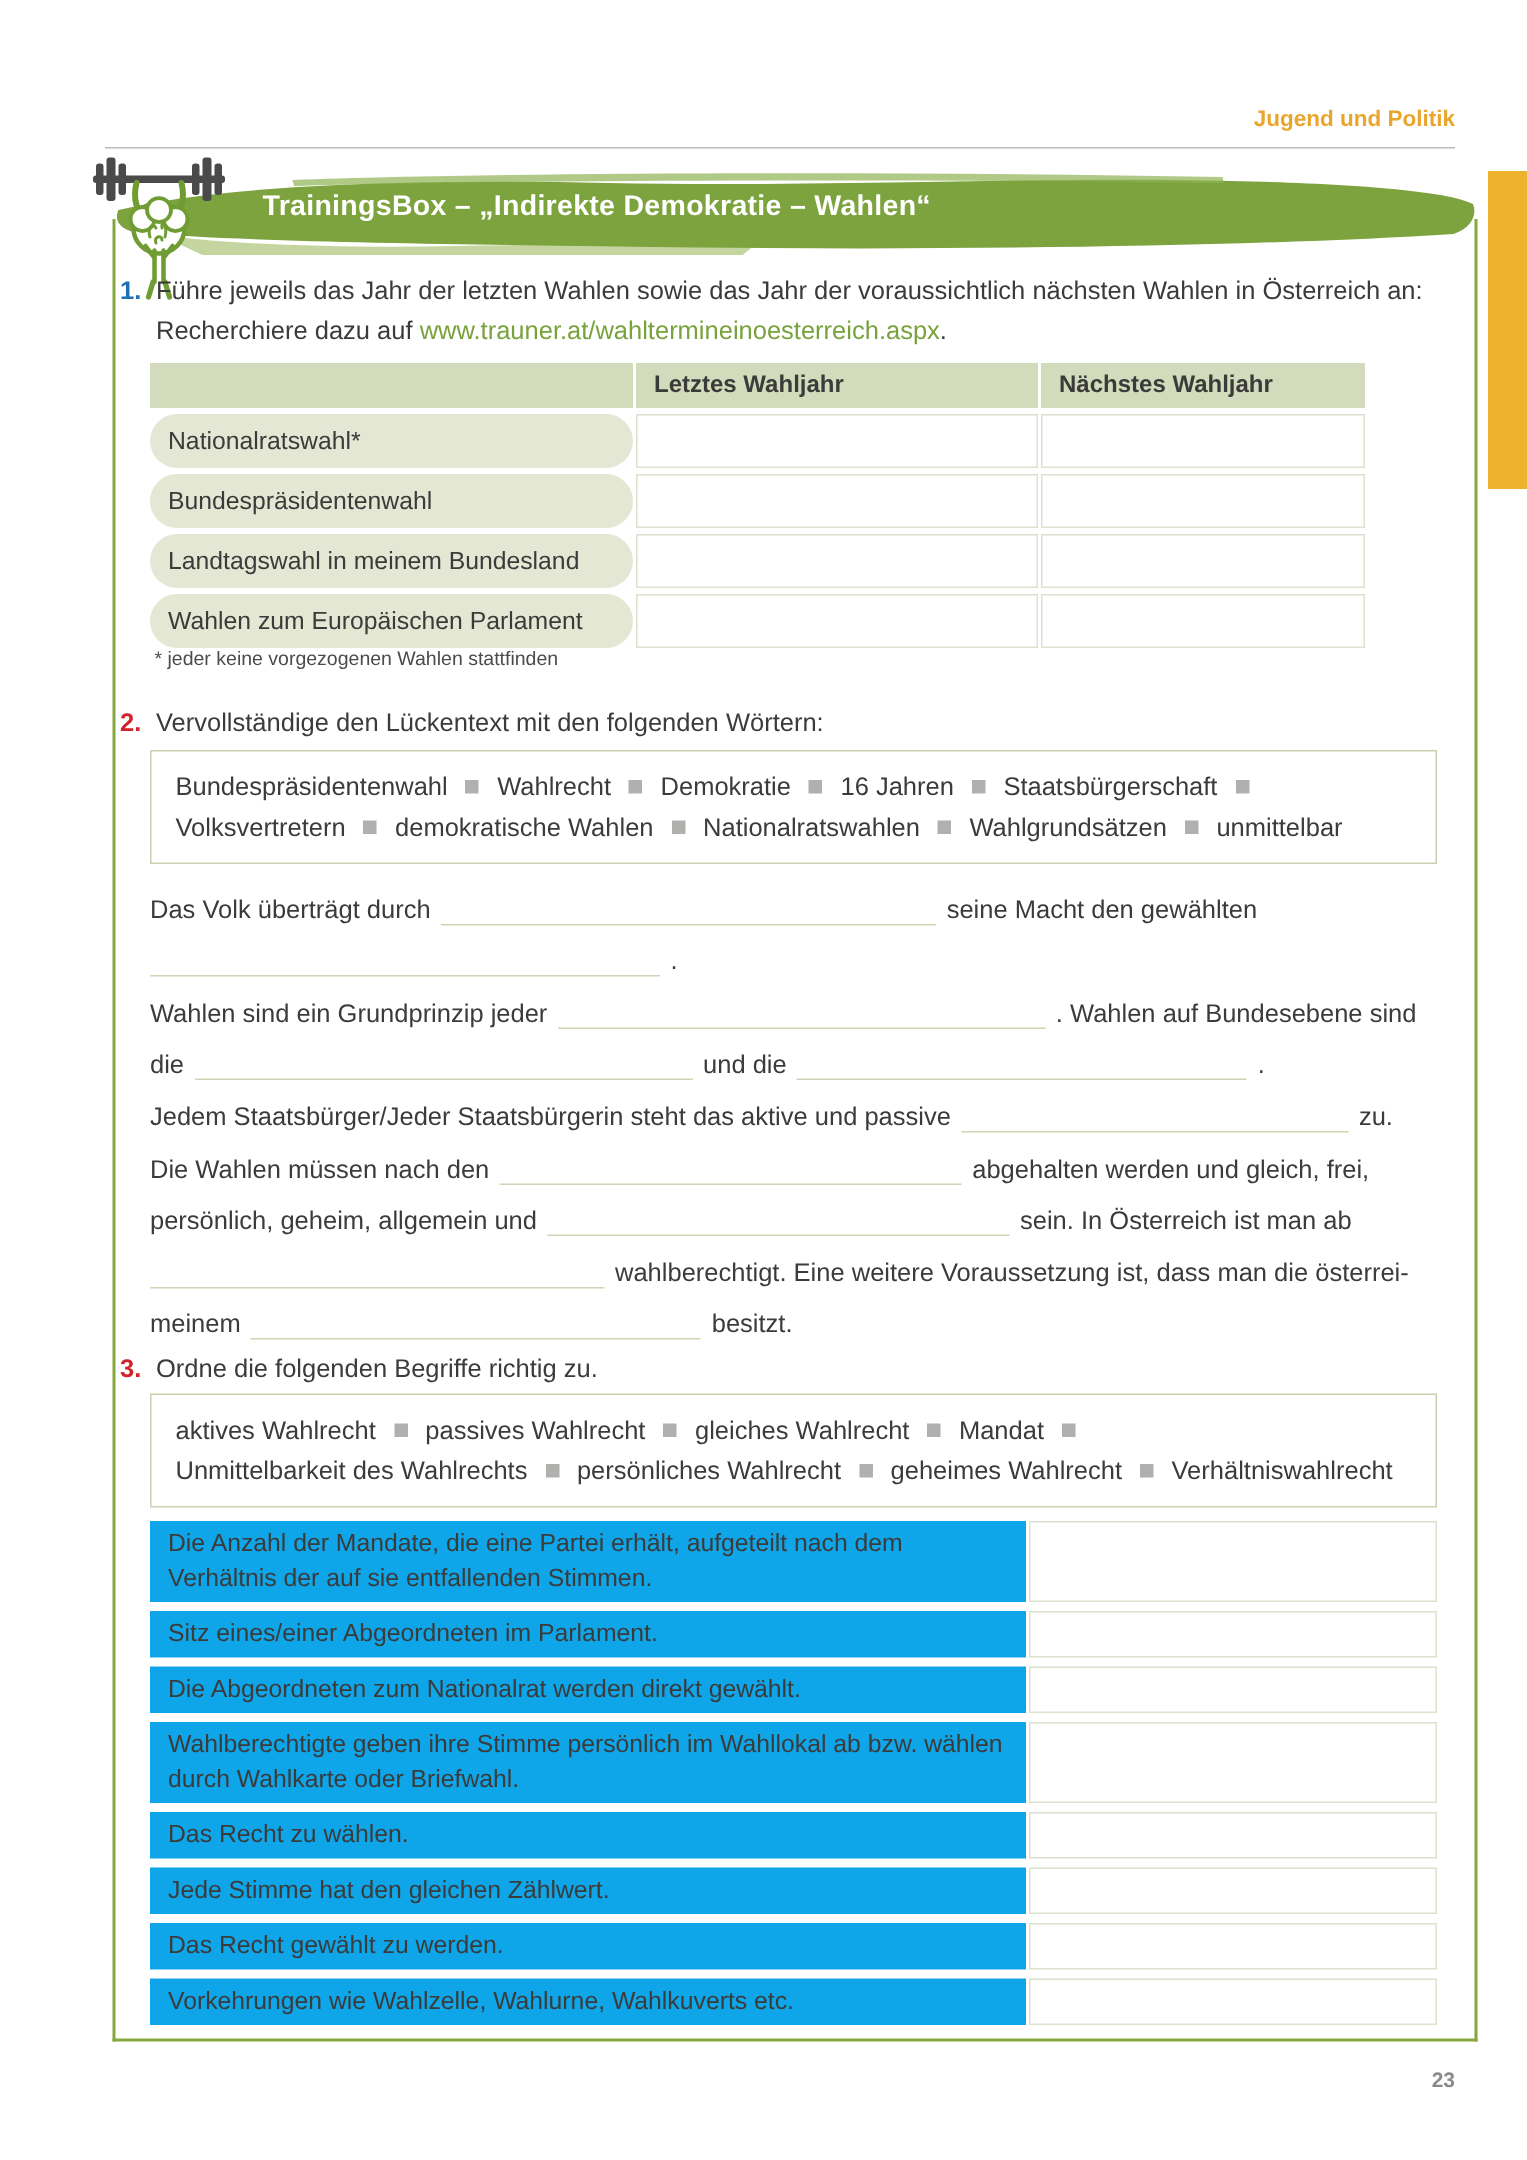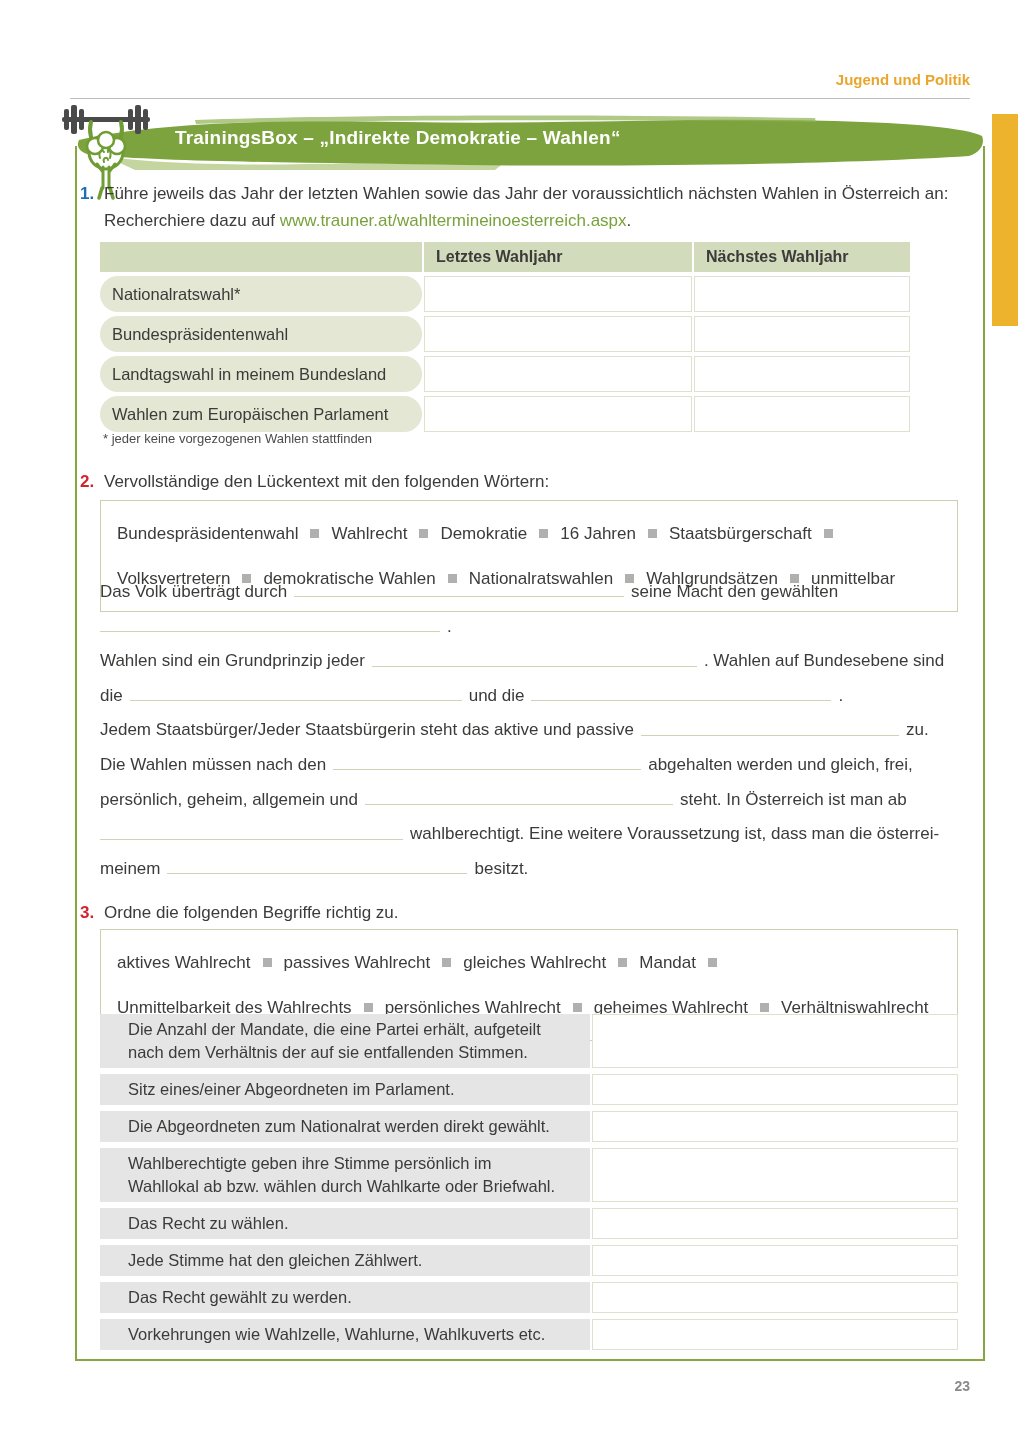--- a/index.html
+++ b/index.html
@@ -52,35 +52,35 @@
   .t1-c2 { width:216px; box-sizing:border-box; padding:0 0 0 12px; display:flex; align-items:center; }
   .t1-hrow > div { height:30px; }
   .t1-drow > div { height:36px; }
   .cell-label { background:#e3e7d3; font-size:16.5px;border-radius:18px; }
   .cell-empty { background:#ffffff; border:1px solid #dce2cd; }
   .footnote { position:absolute; left:103px; top:415px; font-size:13px; color:#4b4b4a; }
   
   .wordbank {
     position:absolute; left:100px; width:858px; box-sizing:border-box;
     background:#fff; border:1px solid #c9d1b0;
-    padding:10px 16px; font-size:17px; line-height:45px;
+    padding:10px 16px; font-size:17px; line-height:27px;
   }
   .wb-item { white-space:nowrap; }
   .sq { display:inline-block; width:9px; height:9px; background:#b0b0af; margin:0 12px; vertical-align:1px; }
   
   .gaptext { position:absolute; left:100px; top:566px; width:860px; font-size:17px; }
-  .gap-line { height:34.6px; display:flex; align-items:flex-start; white-space:pre; }
+  .gap-line { height:34.6px; display:flex; align-items:flex-end; white-space:pre; }
   .blank { display:inline-block; border-bottom:1.5px solid #ccd6b4; height:0.85em; margin:0 7px; flex:none; }
   .blank.first { margin-left:0; }
   
   .t3 { position:absolute; left:100px; top:998px; width:858px; }
   .t3-row { display:flex; gap:2px; margin-bottom:6px; }
   .t3-left {
-    width:490px; box-sizing:border-box; background:#e5e5e5;
-    padding:4px 28px; font-size:16.5px; line-height:23px;
+    width:584px; box-sizing:border-box; background:#0ea5e9;
+    padding:4px 12px; font-size:16.5px; line-height:23px;
     display:flex; align-items:center; min-height:31px;
   }
   .t3-right { flex:1; background:#fff; border:1px solid #dce2cd; }
   .page-number { position:absolute; top:1362px; right:48px; font-size:14px; font-weight:700; color:#8a8a89; }
 </style>
 </head>
 <body>
 
 <div class="page">
 
@@ -170,21 +170,21 @@
 
   <div class="wordbank" id="wb1" style="top:484px;"><span class="wb-item">Bundespräsidentenwahl</span><span class="sq"></span><span class="wb-item">Wahlrecht</span><span class="sq"></span><span class="wb-item">Demokratie</span><span class="sq"></span><span class="wb-item">16 Jahren</span><span class="sq"></span><span class="wb-item">Staatsbürgerschaft</span><span class="sq"></span><span class="wb-item">Volksvertretern</span><span class="sq"></span><span class="wb-item">demokratische Wahlen</span><span class="sq"></span><span class="wb-item">Nationalratswahlen</span><span class="sq"></span><span class="wb-item">Wahlgrundsätzen</span><span class="sq"></span><span class="wb-item">unmittelbar</span></div>
 
   <div class="gaptext" id="gaps">
       <div class="gap-line"><span>Das Volk überträgt durch</span><span class="blank" style="width: 330px;"></span><span>seine Macht den gewählten</span></div>
       <div class="gap-line"><span class="blank first" style="width: 340px;"></span><span>.</span></div>
       <div class="gap-line"><span>Wahlen sind ein Grundprinzip jeder</span><span class="blank" style="width: 325px;"></span><span>. Wahlen auf Bundesebene sind</span></div>
       <div class="gap-line"><span>die</span><span class="blank" style="width: 332px;"></span><span>und die</span><span class="blank" style="width: 300px;"></span><span>.</span></div>
       <div class="gap-line"><span>Jedem Staatsbürger/Jeder Staatsbürgerin steht das aktive und passive</span><span class="blank" style="width: 258px;"></span><span>zu.</span></div>
       <div class="gap-line"><span>Die Wahlen müssen nach den</span><span class="blank" style="width: 308px;"></span><span>abgehalten werden und gleich, frei,</span></div>
-      <div class="gap-line"><span>persönlich, geheim, allgemein und</span><span class="blank" style="width: 308px;"></span><span>steht. In Österreich ist man ab</span></div>
+      <div class="gap-line"><span>persönlich, geheim, allgemein und</span><span class="blank" style="width: 308px;"></span><span>sein. In Österreich ist man ab</span></div>
       <div class="gap-line"><span class="blank first" style="width: 303px;"></span><span>wahlberechtigt. Eine weitere Voraussetzung ist, dass man die österrei-</span></div>
       <div class="gap-line"><span>meinem</span><span class="blank" style="width: 300px;"></span><span>besitzt.</span></div>
     </div>
 
   <div class="task-head" style="top:883px;">
     <span class="task-num num-red">3.</span>
     <span class="task-text">Ordne die folgenden Begriffe richtig zu.</span>
   </div>
 
   <div class="wordbank" id="wb2" style="top:913px;"><span class="wb-item">aktives Wahlrecht</span><span class="sq"></span><span class="wb-item">passives Wahlrecht</span><span class="sq"></span><span class="wb-item">gleiches Wahlrecht</span><span class="sq"></span><span class="wb-item">Mandat</span><span class="sq"></span><span class="wb-item">Unmittelbarkeit des Wahlrechts</span><span class="sq"></span><span class="wb-item">persönliches Wahlrecht</span><span class="sq"></span><span class="wb-item">geheimes Wahlrecht</span><span class="sq"></span><span class="wb-item">Verhältniswahlrecht</span></div>

